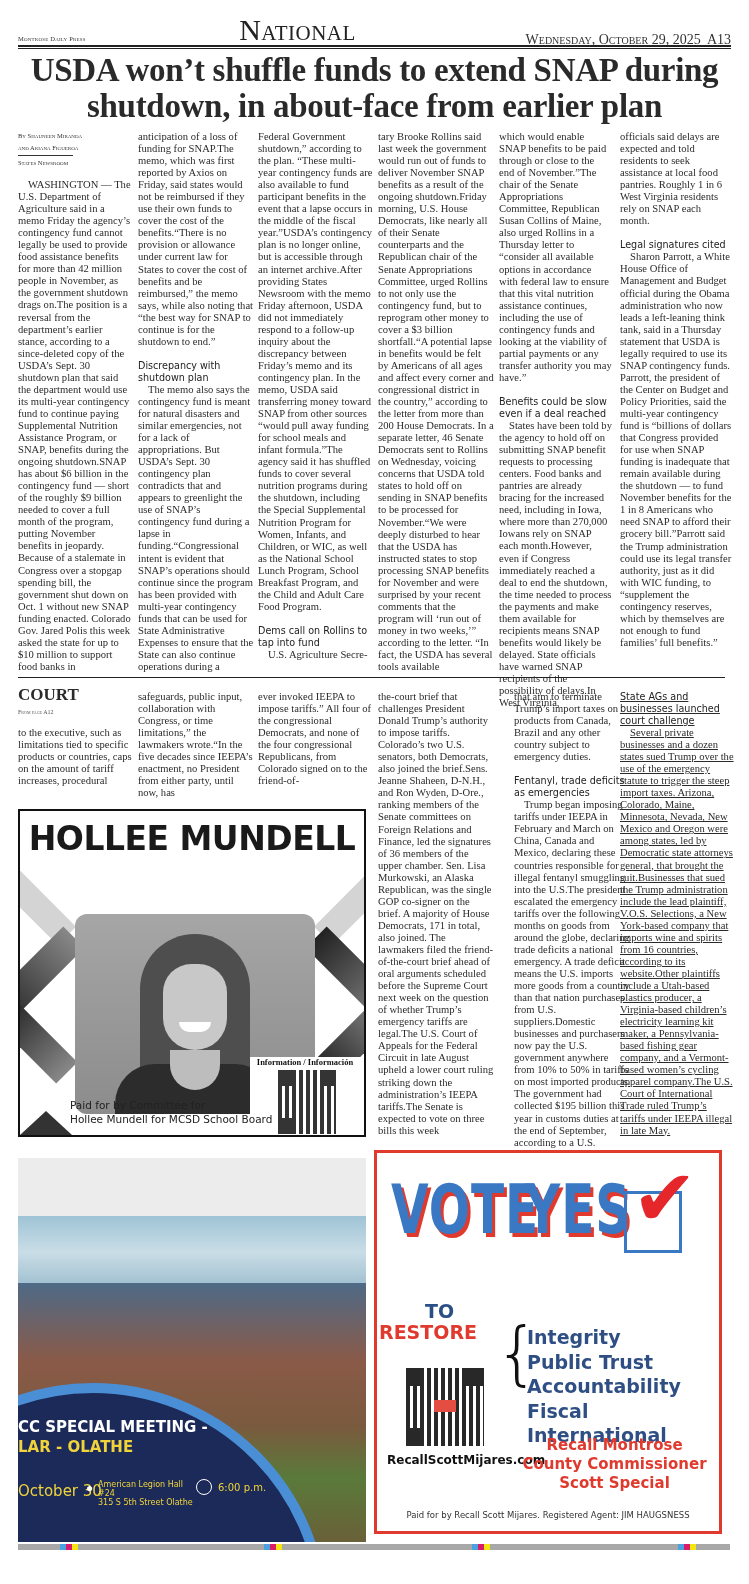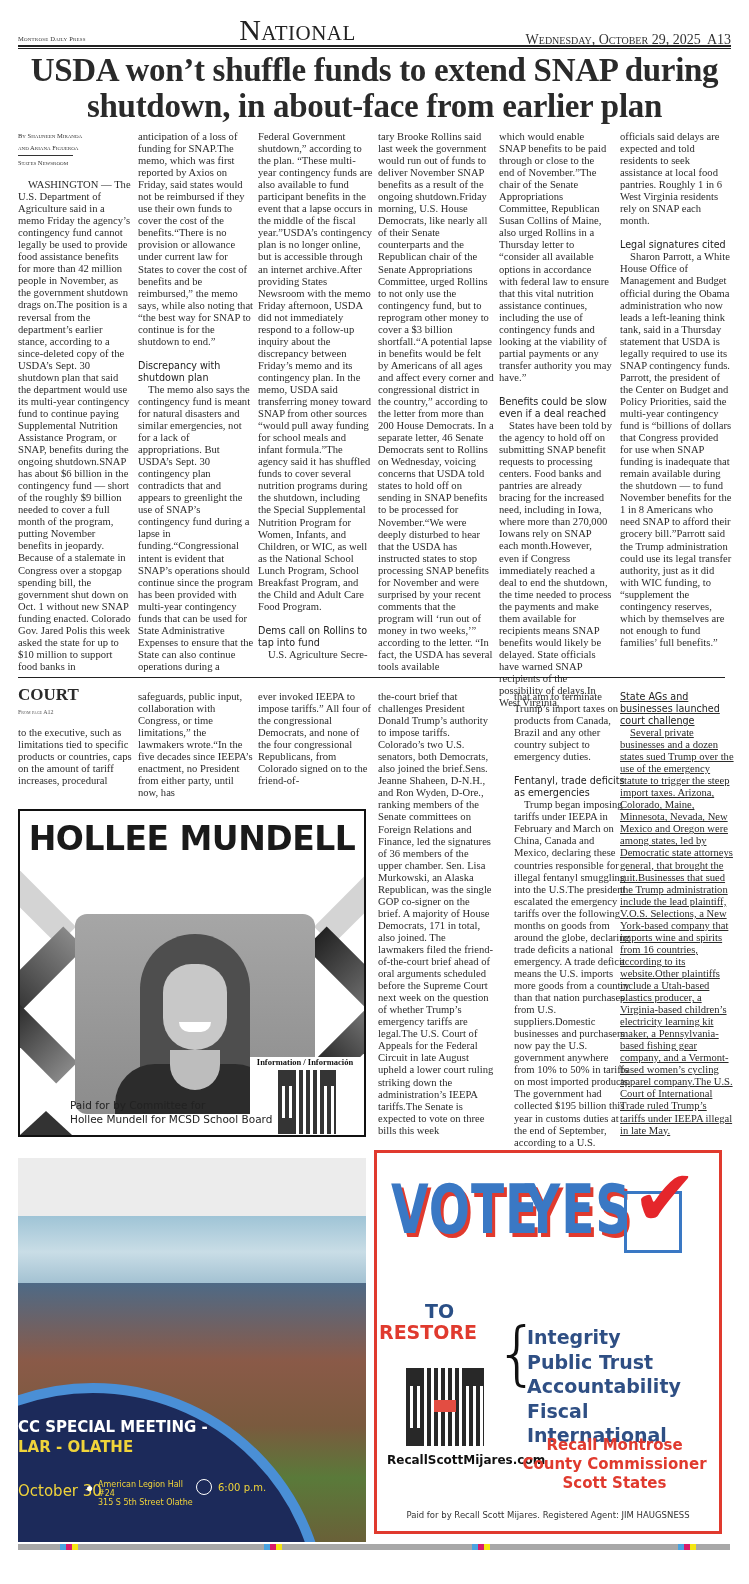--- a/index.html
+++ b/index.html
@@ -213,21 +213,21 @@
       linear-gradient(#111,#111) 0 0/18px 18px no-repeat,
       linear-gradient(#111,#111) 60px 0/18px 18px no-repeat,
       linear-gradient(#111,#111) 0 60px/18px 18px no-repeat,
       linear-gradient(#e03a2e,#e03a2e) 28px 32px/22px 12px no-repeat,
       repeating-linear-gradient(90deg,#111 0 4px,#fff 4px 7px),
       repeating-linear-gradient(0deg,#111 0 3px,#fff 3px 6px);opacity:.9;"></div>
   <div class="ad3-url">RecallScottMijares.com</div>
   <div class="ad3-recall">
     <div>Recall Montrose</div>
     <div>County Commissioner</div>
-    <div>Scott States</div>
+    <div>Scott Special</div>
   </div>
   <div class="ad3-paid">Paid for by Recall Scott Mijares. Registered Agent: JIM HAUGSNESS</div>
 </div>
 
 <div class="abs colorbar">
   <div class="swatch" style="left:42px;background:#4aa3e0"></div>
   <div class="swatch" style="left:48px;background:#d81b6a"></div>
   <div class="swatch" style="left:54px;background:#f5e612"></div>
   <div class="swatch" style="left:246px;background:#4aa3e0"></div>
   <div class="swatch" style="left:252px;background:#d81b6a"></div>

